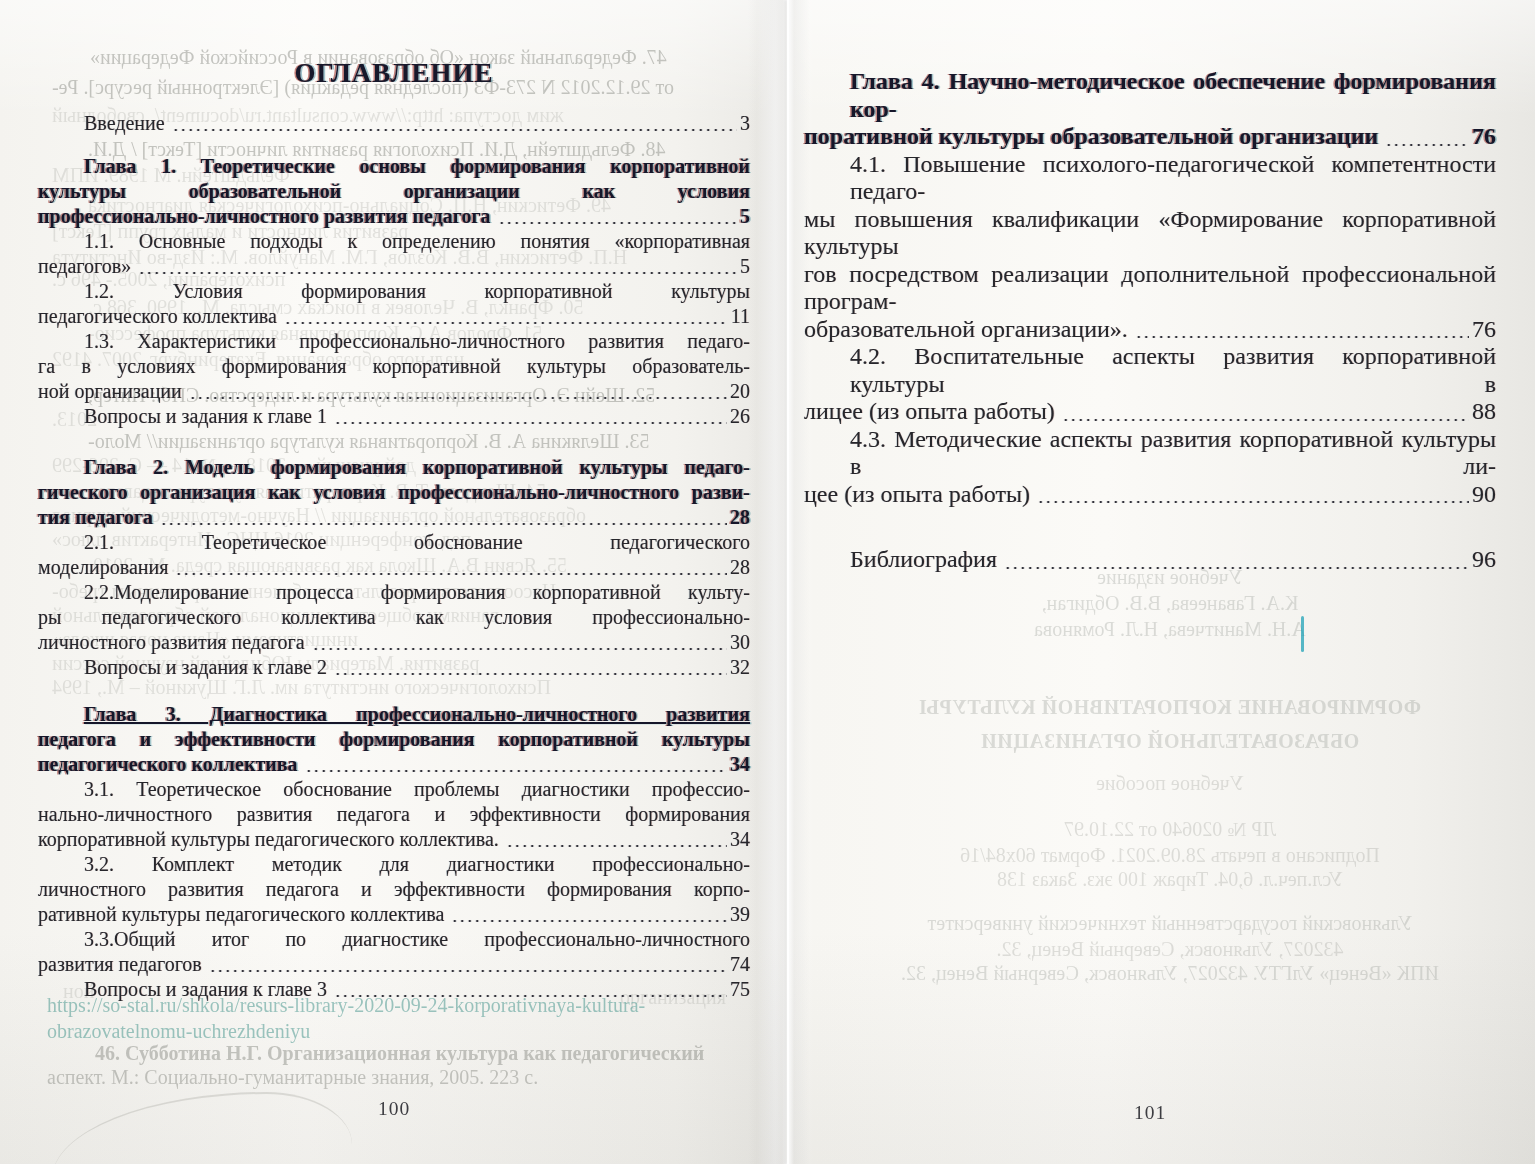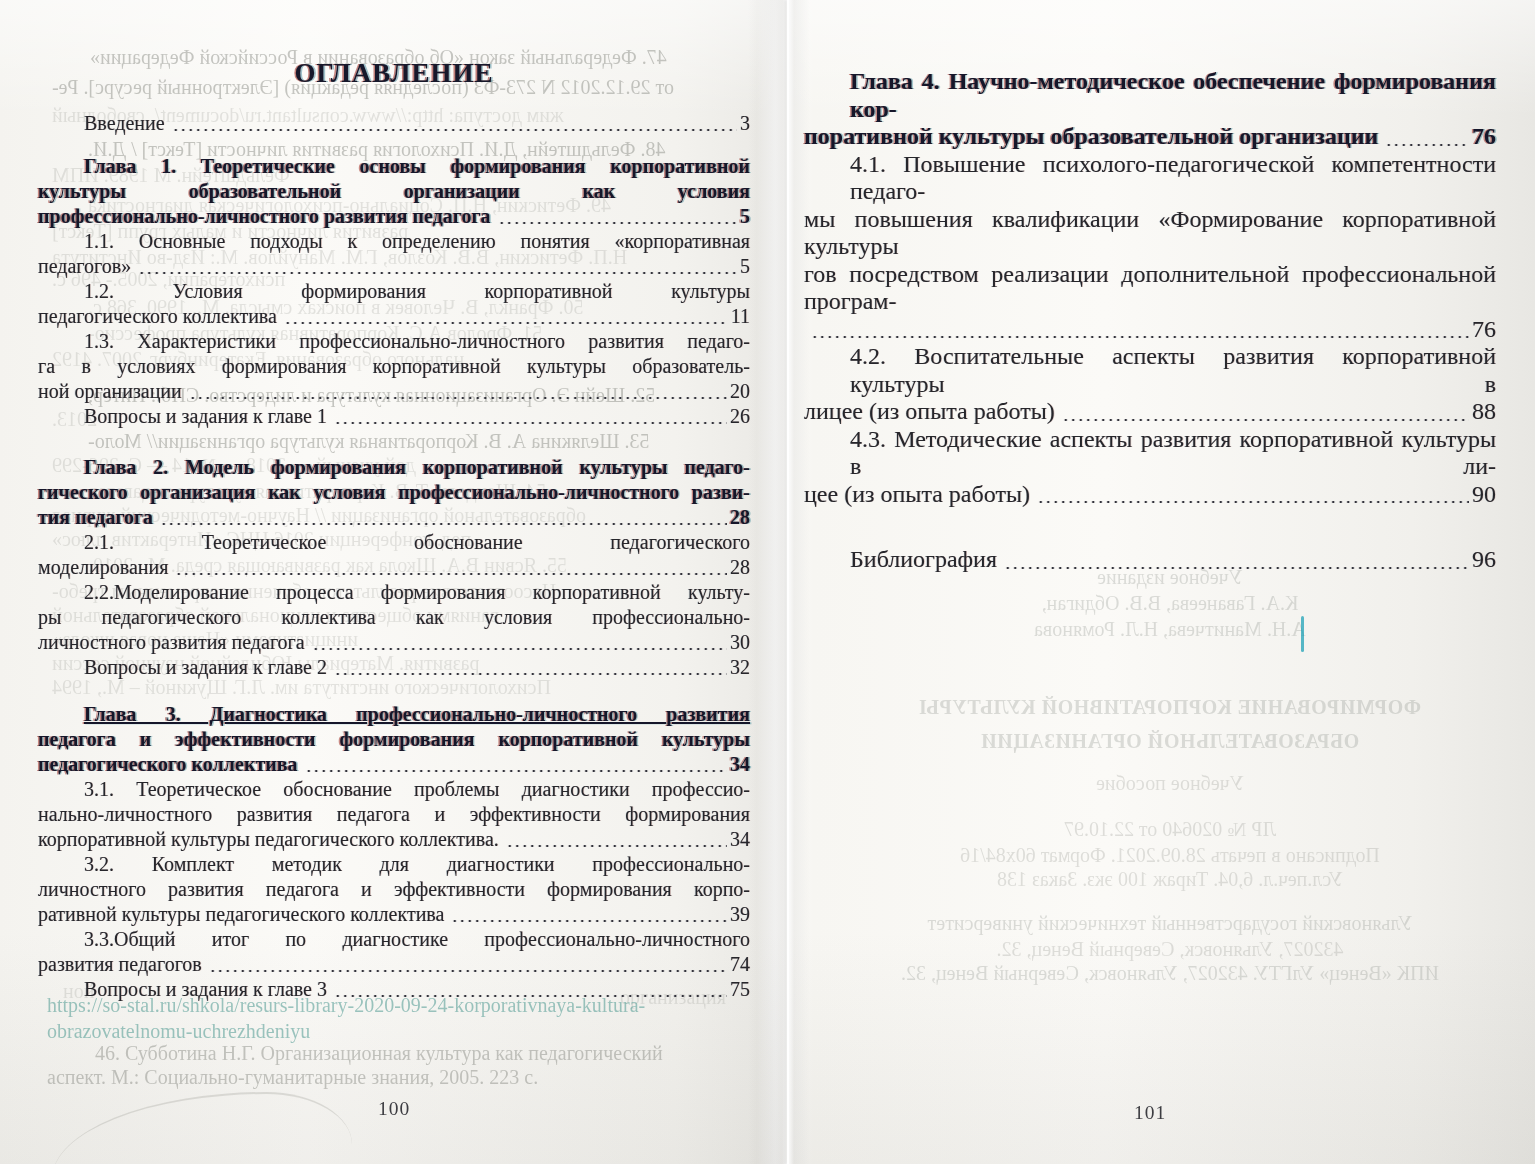--- a/index.html
+++ b/index.html
@@ -86,21 +86,21 @@
       <div class="ghost mir faint" style="left: 88px; top: 554px;">55. Ясвин В.А. Школа как развивающая среда. М., 2010.</div>
       <div class="ghost mir faint" style="left: 52px; top: 580px;">Несоответствие результатов обучения современным требо-</div>
       <div class="ghost mir faint" style="left: 52px; top: 604px;">ваниями общества и национальной образовательной</div>
       <div class="ghost mir faint" style="left: 52px; top: 628px;">инициативами «Наша новая школа»</div>
       <div class="ghost mir faint" style="left: 52px; top: 652px;">развития. Материалы Юбилейной научной сессии</div>
       <div class="ghost mir faint" style="left: 52px; top: 676px;">Психологического института им. Л.Г. Щукиной – М., 1994</div>
       <div class="ghost faint" style="left: 63px; top: 980px;">ной</div>
       <div class="ghost faint" style="left: 620px; top: 986px;">организация</div>
       <div class="ghost teal" style="left: 47px; top: 994px;">https://so-stal.ru/shkola/resurs-library-2020-09-24-korporativnaya-kultura-</div>
       <div class="ghost teal" style="left: 47px; top: 1020px;">obrazovatelnomu-uchrezhdeniyu</div>
-      <div class="ghost" style="left: 95px; top: 1042px;">46. Субботина Н.Г. Организационная культура как педагогический</div>
+      <div class="ghost" style="left: 95px; top: 1042px; font-weight: bold;">46. Субботина Н.Г. Организационная культура как педагогический</div>
       <div class="ghost" style="left: 47px; top: 1066px;">аспект. М.: Социально-гуманитарные знания, 2005. 223 с.</div>
       <div class="ghost mir center soft" style="left: 870px; top: 566px;">Учебное издание</div>
       <div class="ghost mir center soft" style="left: 870px; top: 592px;">К.А. Гаванеева, В.В. Обдиган,</div>
       <div class="ghost mir center soft" style="left: 870px; top: 618px;">А.Н. Манитчева, Н.Л. Ромянова</div>
       <div class="ghost mir center soft boldg" style="left: 870px; top: 696px;">ФОРМИРОВАНИЕ КОРПОРАТИВНОЙ КУЛЬТУРЫ</div>
       <div class="ghost mir center soft boldg" style="left: 870px; top: 730px;">ОБРАЗОВАТЕЛЬНОЙ ОРГАНИЗАЦИИ</div>
       <div class="ghost mir center softer" style="left: 870px; top: 772px;">Учебное пособие</div>
       <div class="ghost mir center softer" style="left: 870px; top: 818px;">ЛР № 020640 от 22.10.97</div>
       <div class="ghost mir center softer" style="left: 870px; top: 844px;">Подписано в печать 28.09.2021. Формат 60х84/16</div>
       <div class="ghost mir center softer" style="left: 870px; top: 868px;">Усл.печ.л. 6,04. Тираж 100 экз. Заказ 138</div>
@@ -216,20 +216,21 @@
         <div class="toc-line bold indent justify"><span class="toc-text">Глава 4. Научно-методическое обеспечение формирования кор-</span></div>
         <div class="toc-line bold with-page">
           <span class="toc-text">поративной культуры образовательной организации</span>
           <span class="leader"></span>
           <span class="toc-page">76</span>
         </div>
         <div class="toc-line indent justify"><span class="toc-text">4.1. Повышение психолого-педагогической компетентности педаго-</span></div>
         <div class="toc-line justify"><span class="toc-text">мы повышения квалификации «Формирование корпоративной культуры</span></div>
         <div class="toc-line justify"><span class="toc-text">гов посредством реализации дополнительной профессиональной програм-</span></div>
         <div class="toc-line with-page">
+          <span class="toc-text">образовательной организации».</span>
           <span class="leader"></span>
           <span class="toc-page">76</span>
         </div>
         <div class="toc-line indent justify"><span class="toc-text">4.2. Воспитательные аспекты развития корпоративной культуры в</span></div>
         <div class="toc-line with-page">
           <span class="toc-text">лицее (из опыта работы)</span>
           <span class="leader"></span>
           <span class="toc-page">88</span>
         </div>
         <div class="toc-line indent justify"><span class="toc-text">4.3. Методические аспекты развития корпоративной культуры в ли-</span></div>

